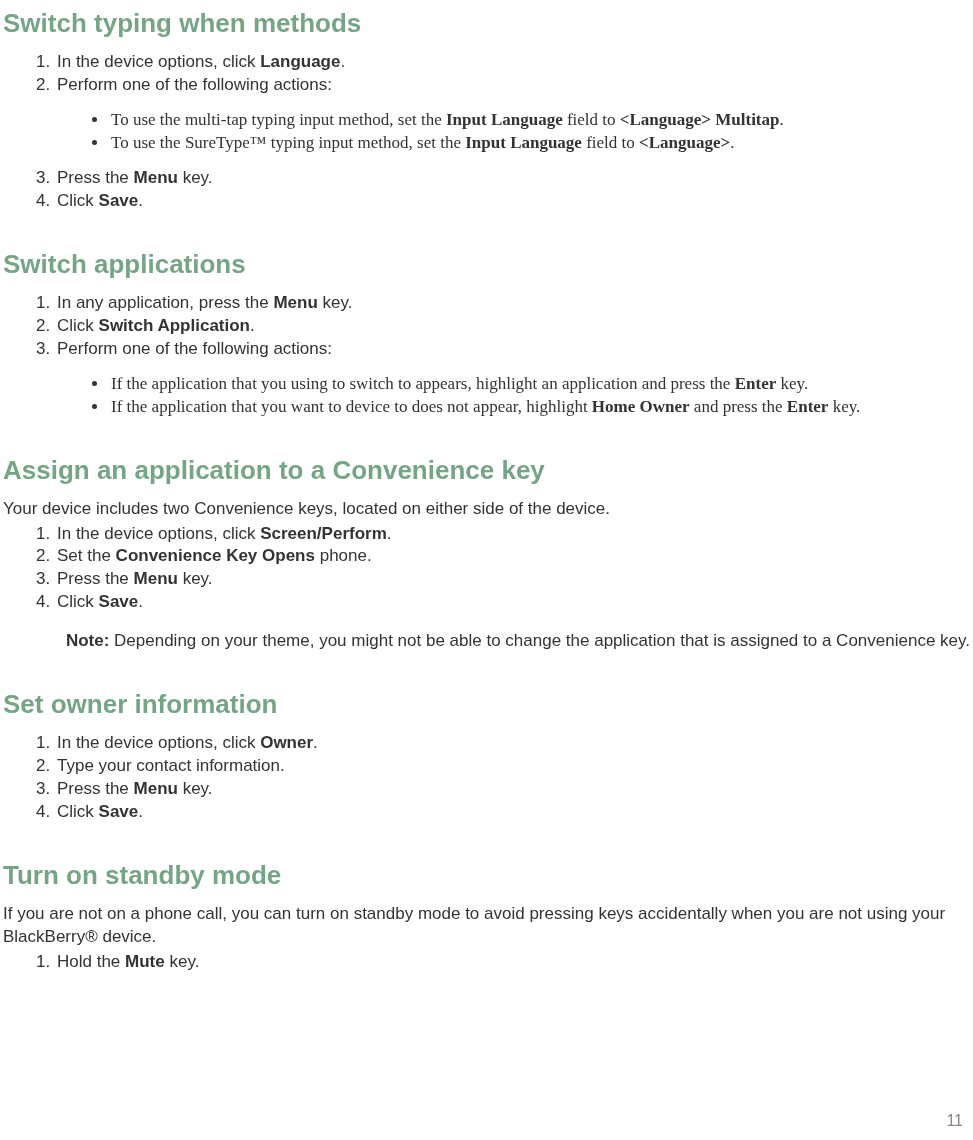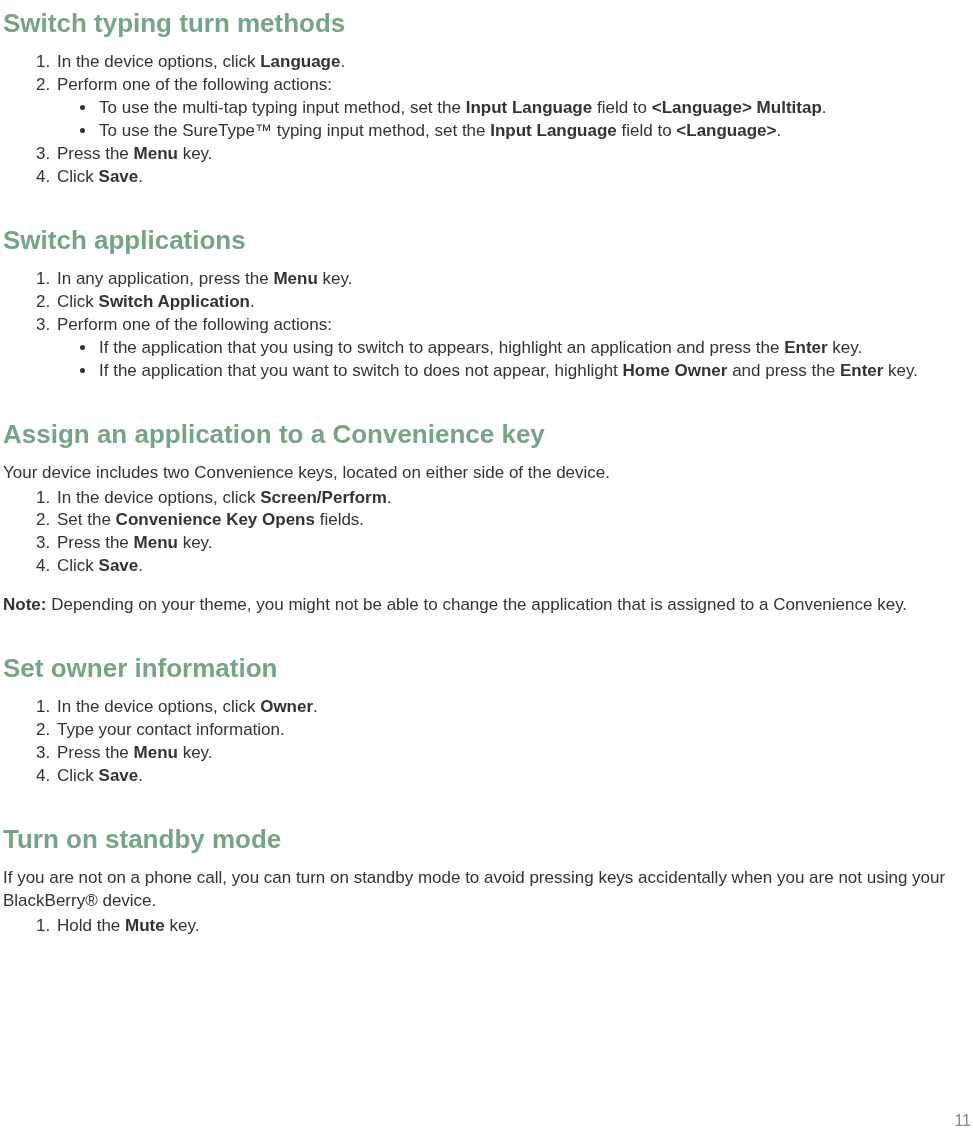--- a/index.html
+++ b/index.html
@@ -24,75 +24,77 @@
     ol {
       margin: 0 0 0 0;
       padding-left: 52px;
     }
     ol li {
       padding-left: 2px;
       margin: 0;
     }
     ul {
       list-style-type: disc;
-      margin: 0;
+      margin: 12px;
       padding-left: 40px;
+      font-family: Liberation Serif, serif;
     }
     ul li {
       padding-left: 2px;
       margin: 0;
     }
     p.intro {
       margin: 6px 0 2px 0;
     }
     p.note {
       margin: 16px 0 0 0;
+      text-align: right;
     }
     b { font-weight: bold; }
     .page-number {
       position: fixed;
       bottom: 8px;
-      right: 2px;
+      right: 10px;
       color: #888888;
       font-size: 16px;
     }
   </style>
 </head>
 <body>
 
-<h2>Switch typing turn methods</h2>
+<h2>Switch typing when methods</h2>
 <ol>
   <li><span>In the device options, click </span><b>Language</b><span>.</span></li>
   <li><span>Perform one of the following actions:</span>
     <ul>
       <li><span>To use the multi-tap typing input method, set the </span><b>Input Language</b><span> field to </span><b>&lt;Language&gt; Multitap</b><span>.</span></li>
       <li><span>To use the SureType™ typing input method, set the </span><b>Input Language</b><span> field to </span><b>&lt;Language&gt;</b><span>.</span></li>
     </ul>
   </li>
   <li><span>Press the </span><b>Menu</b><span> key.</span></li>
   <li><span>Click </span><b>Save</b><span>.</span></li>
 </ol>
 
 <h2 class="mt">Switch applications</h2>
 <ol>
   <li><span>In any application, press the </span><b>Menu</b><span> key.</span></li>
   <li><span>Click </span><b>Switch Application</b><span>.</span></li>
   <li><span>Perform one of the following actions:</span>
     <ul>
       <li><span>If the application that you using to switch to appears, highlight an application and press the </span><b>Enter</b><span> key.</span></li>
-      <li><span>If the application that you want to switch to does not appear, highlight </span><b>Home Owner</b><span> and press the </span><b>Enter</b><span> key.</span></li>
+      <li><span>If the application that you want to device to does not appear, highlight </span><b>Home Owner</b><span> and press the </span><b>Enter</b><span> key.</span></li>
     </ul>
   </li>
 </ol>
 
 <h2 class="mt">Assign an application to a Convenience key</h2>
 <p class="intro">Your device includes two Convenience keys, located on either side of the device.</p>
 <ol>
   <li><span>In the device options, click </span><b>Screen/Perform</b><span>.</span></li>
-  <li><span>Set the </span><b>Convenience Key Opens</b><span> fields.</span></li>
+  <li><span>Set the </span><b>Convenience Key Opens</b><span> phone.</span></li>
   <li><span>Press the </span><b>Menu</b><span> key.</span></li>
   <li><span>Click </span><b>Save</b><span>.</span></li>
 </ol>
 <p class="note"><b>Note:</b><span>  Depending on your theme, you might not be able to change the application that is assigned to a Convenience key.</span></p>
 
 <h2 class="mt">Set owner information</h2>
 <ol>
   <li><span>In the device options, click </span><b>Owner</b><span>.</span></li>
   <li><span>Type your contact information.</span></li>
   <li><span>Press the </span><b>Menu</b><span> key.</span></li>

